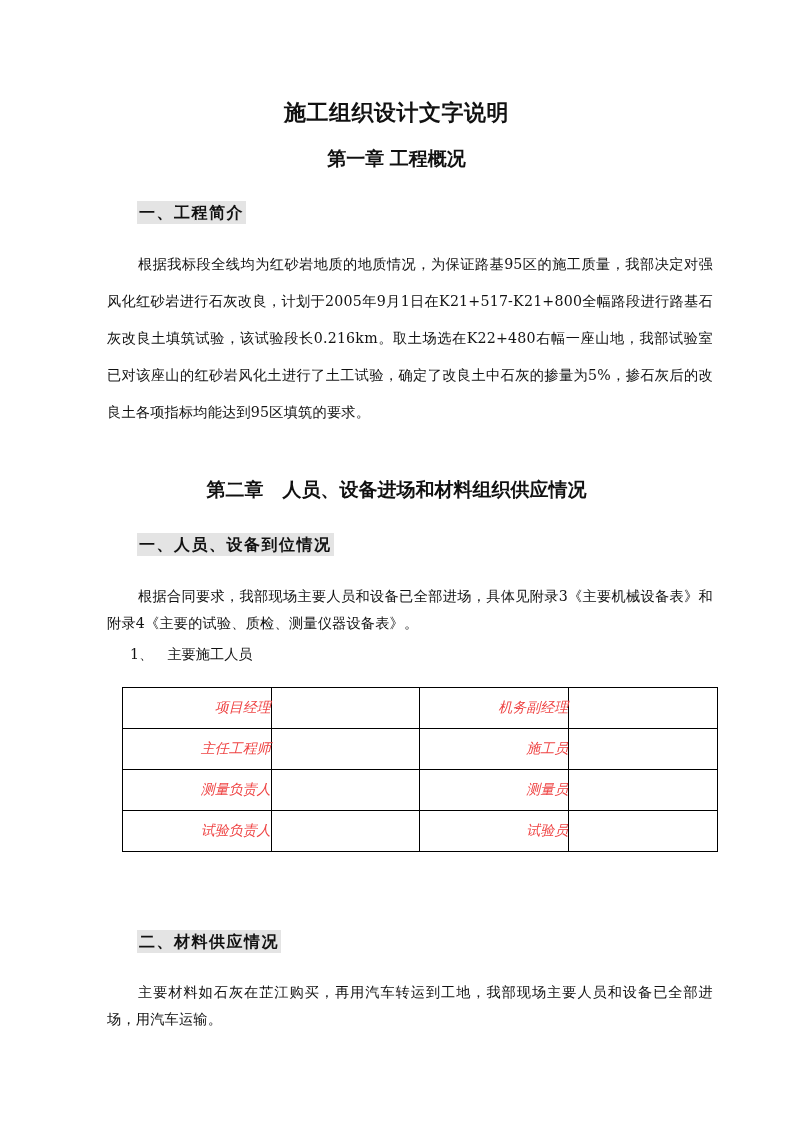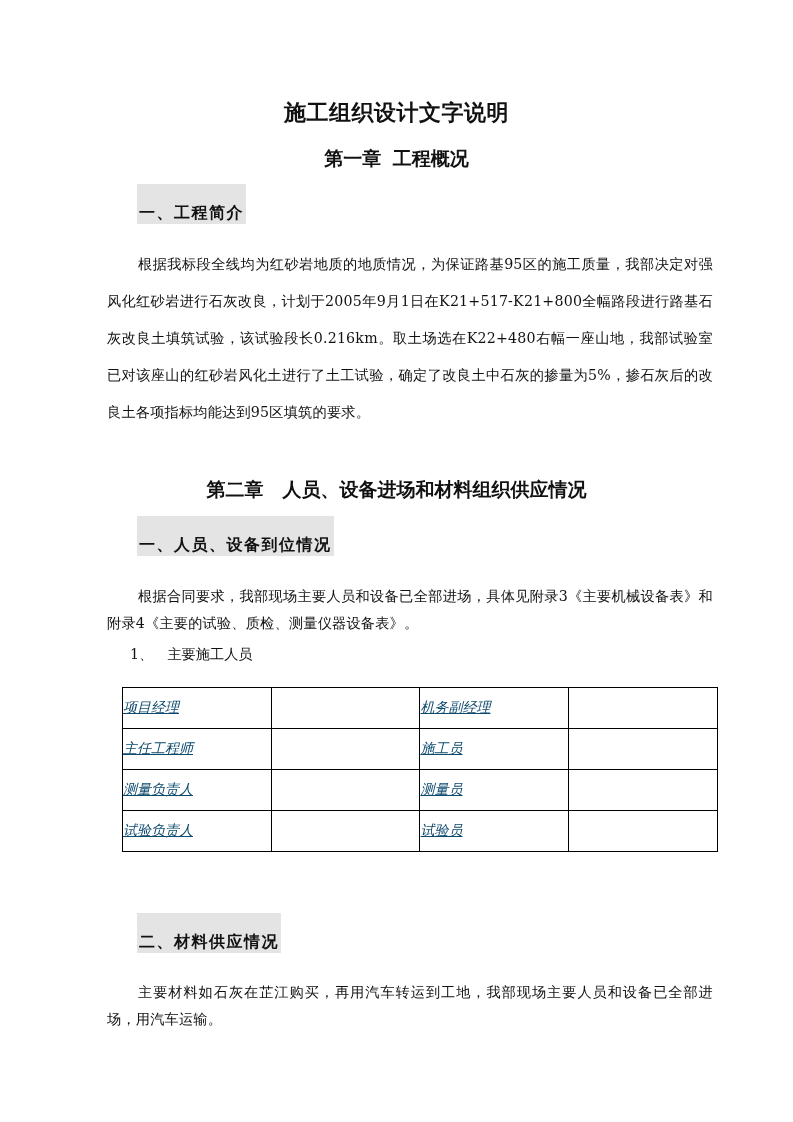--- a/index.html
+++ b/index.html
@@ -3,32 +3,32 @@
 <meta charset="utf-8">
 <style>
   html, body { margin: 0; padding: 0; background: #ffffff; }
   body { width: 793px; height: 1122px; position: relative; overflow: hidden;
          font-family: "DejaVu Serif", "Liberation Serif", serif; color: #111; }
   .abs { position: absolute; }
   .title { left: 0; width: 793px; top: 98px; text-align: center;
            font-family: "DejaVu Sans", "Liberation Sans", sans-serif; font-weight: bold;
            font-size: 22px; letter-spacing: 0.5px; }
   .chapter { left: 0; width: 793px; text-align: center;
-             font-family: Liberation Mono, monospace; font-weight: bold;
+             font-family: Liberation Sans, sans-serif; font-weight: bold;
              font-size: 19px; }
   .sec { font-family: "DejaVu Serif", "Liberation Serif", serif; font-weight: bold;
-         font-size: 16px; background: #e4e4e4; padding: 19px 2px 2px 2px; letter-spacing: 1.5px; }
+         font-size: 16px; background: #e4e4e4; padding: 2px 2px 2px 2px; letter-spacing: 1.5px; }
   .para { left: 107px; width: 606px; font-size: 14.2px; line-height: 37px; text-align: justify;
           text-indent: 31px; letter-spacing: 0.2px; }
   .para2 { line-height: 27px; margin-top: 16px; }
   .list { left: 130px; font-size: 14.2px; }
   table.staff { position: absolute; left: 122px; top: 687px; border-collapse: collapse;
                 width: 596px; }
-  table.staff td { border: 1.5px solid #000; height: 40px; width: 148px; text-align: left;
-                   font-style: italic; font-size: 14px; color: #0c4a6e; padding: 0; text-decoration: underline; }
+  table.staff td { border: 1.5px solid #000; height: 40px; width: 148px; text-align: right;
+                   font-style: italic; font-size: 14px; color: #ef4444; padding: 0; }
 </style>
 </head>
 <body>
 
 <div class="abs title">施工组织设计文字说明</div>
 
 <div class="abs chapter" style="top:146px;">第一章 工程概况</div>
 
 <div class="abs" style="left:137px; top:203px;">
   <span class="sec">一、工程简介</span>

